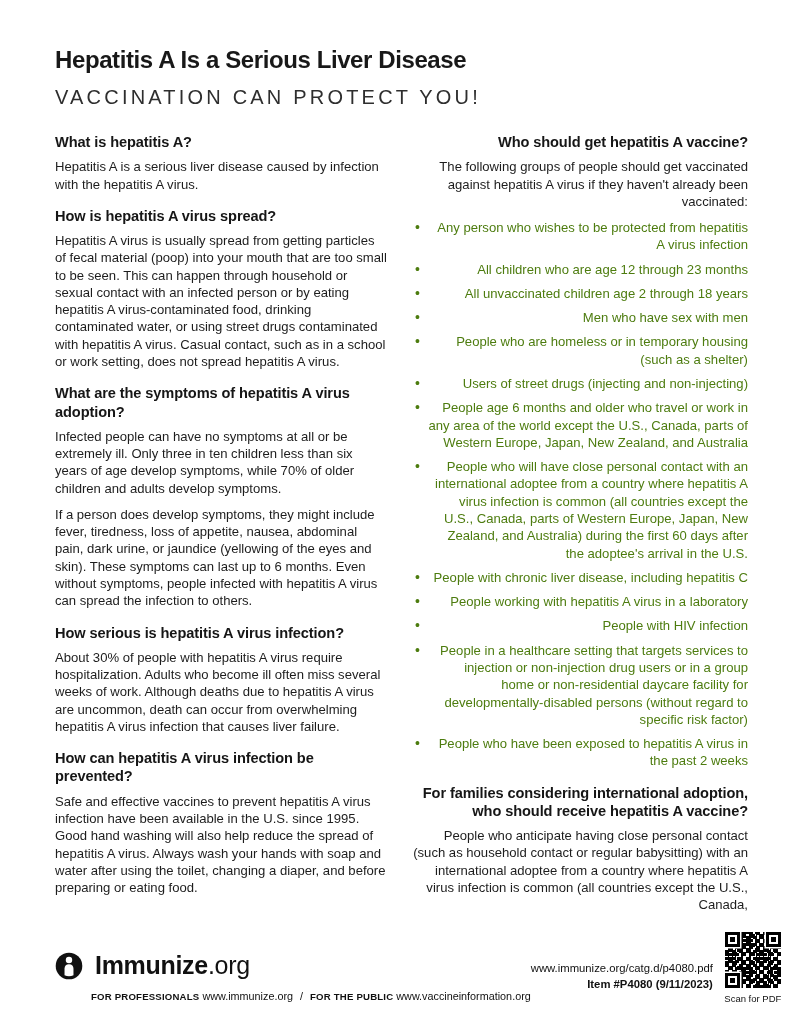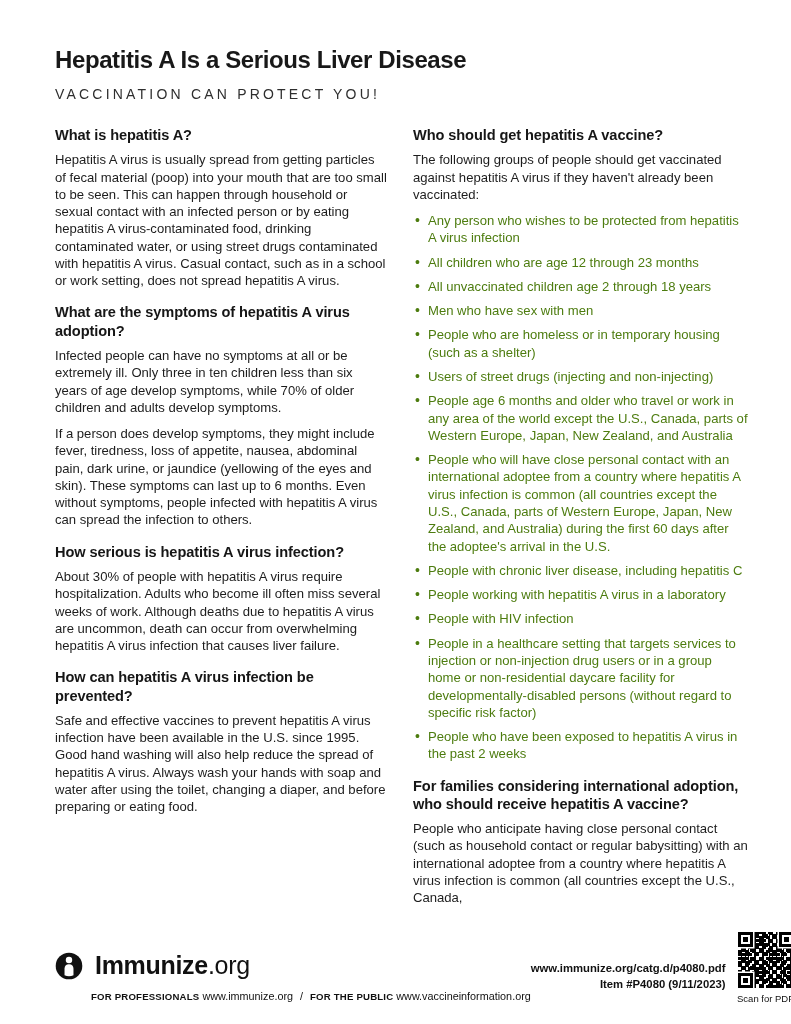--- a/index.html
+++ b/index.html
@@ -16,30 +16,30 @@
   }
   
   .doc-title {
     font-size:24px;
     font-weight:700;
     letter-spacing:-0.4px;
     color:#181818;
     margin-bottom:12px;
   }
   .doc-subtitle {
-    font-size:14px;
+    font-size:20px;
     font-weight:400;
     letter-spacing:3.2px;
     color:#2e2e2e;
     margin-bottom:24px;
   }
   
   .columns { display:flex; gap:26px; }
   .col-left  { width:332px; flex:none; }
-  .col-right { flex:1; }
+  .col-right { flex:1;text-align:right; }
   .section-heading {
     font-size:14.6px;
     font-weight:700;
     letter-spacing:-0.1px;
     color:#161616;
     margin:14px 0 7px 0;
     line-height:1.25;
   }
   .columns .col > .section:first-child .section-heading { margin-top:0; }
   .para {
@@ -81,21 +81,21 @@
     margin:10px 0 2px 36px;
     font-size:10.8px;
     color:#111;
     white-space:nowrap;
   }
   .tagline .lbl { font-weight:700; font-size:9.6px; letter-spacing:0.2px; }
   .tagline .url { font-weight:400; }
   .tagline .sep { font-weight:400; padding:0 4px; }
   .footer-right { display:flex; align-items:flex-end; gap:10px; }
   .pdf-lines { text-align:right; padding-bottom:14px; }
-  .pdf-url   { font-size:11.3px; font-weight:700; color:#111; margin-bottom:4px;text-align:center; }
+  .pdf-url   { font-size:11.3px; font-weight:400; color:#111; margin-bottom:4px;text-align:center; }
   .item-no   { font-size:11.3px; font-weight:700; color:#111; }
   .qr-wrap { width:60px; text-align:center; }
   .qr {
     position:relative;
     width:56px; height:56px;
     margin:0 auto;
     background:
       repeating-conic-gradient(#000 0 25%, transparent 0 50%) 0 0 / 7px 7px,
       repeating-conic-gradient(#000 0 25%, transparent 0 50%) 3px 2px / 9px 9px,
       #fff;
@@ -126,23 +126,25 @@
 
   <h1 class="doc-title">Hepatitis A Is a Serious Liver Disease</h1>
   <div class="doc-subtitle">VACCINATION CAN PROTECT YOU!</div>
 
   <div class="columns">
 
     <div class="col col-left">
 
       <div class="section">
         <h2 class="section-heading">What is hepatitis A?</h2>
-      </div>
-
-      <div class="section">
+        <p class="para">Hepatitis A is a serious liver disease caused by infection with the hepatitis A virus.</p>
+      </div>
+
+      <div class="section">
+        <h2 class="section-heading">How is hepatitis A virus spread?</h2>
         <p class="para">Hepatitis A virus is usually spread from getting particles of fecal material (poop) into your mouth that are too small to be seen. This can happen through household or sexual contact with an infected person or by eating hepatitis A virus-contaminated food, drinking contaminated water, or using street drugs contaminated with hepatitis A virus. Casual contact, such as in a school or work setting, does not spread hepatitis A virus.</p>
       </div>
 
       <div class="section">
         <h2 class="section-heading">What are the symptoms of hepatitis A virus adoption?</h2>
         <p class="para">Infected people can have no symptoms at all or be extremely ill. Only three in ten children less than six years of age develop symptoms, while 70% of older children and adults develop symptoms.</p>
         <p class="para">If a person does develop symptoms, they might include fever, tiredness, loss of appetite, nausea, abdominal pain, dark urine, or jaundice (yellowing of the eyes and skin). These symptoms can last up to 6 months. Even without symptoms, people infected with hepatitis A virus can spread the infection to others.</p>
       </div>
 
       <div class="section">

